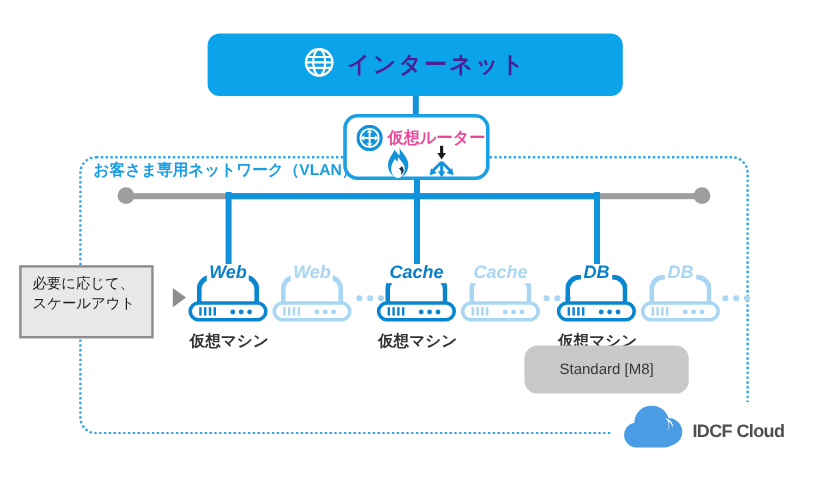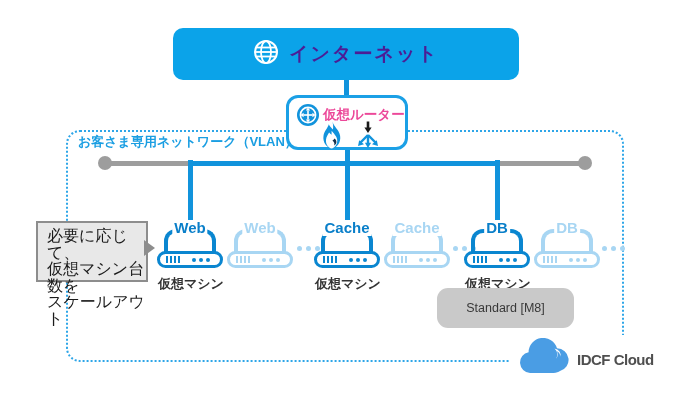--- a/index.html
+++ b/index.html
@@ -35,21 +35,21 @@
   
   .router-box {
     position:absolute; left:286px; top:95px; width:122px; height:55px;
     background:#fff; border:3px solid #1ba0e6; border-radius:12px; z-index:3;
   }
   .router-icon { position:absolute; left:8px; top:6px; }
   .router-label { position:absolute; left:34px; top:8px; font-size:13.5px; font-weight:bold; color:#ec4899; white-space:nowrap; }
   .flame-icon { position:absolute; left:30px; top:23px; }
   .lb-icon { position:absolute; left:66px; top:23px; }
   
-  .srv { position:absolute; width:66px; height:48px; z-index:3; }
+  .srv { position:absolute; width:66px; height:48px; z-index:3;font-style:italic; }
   .srv-label {
     position:absolute; top:-2px; left:50%; transform:translateX(-50%);
     font-size:15px; font-weight:bold; line-height:16px; background:#fff; padding:0 2px; z-index:3; white-space:nowrap;
   }
   .srv-hood {
     position:absolute; top:7px; left:7px; width:52px; height:24px;
     border:4px solid; border-bottom:none; border-radius:12px 12px 0 0; z-index:2;
   }
   .srv-panel {
     position:absolute; top:29px; left:0; width:66px; height:17px; background:#fff;
@@ -63,23 +63,23 @@
   .srv.dark .srv-hood, .srv.dark .srv-panel { border-color:#0a86d0; }
   .srv.dark .bar, .srv.dark .pdot { background:#0a86d0; }
   .srv.light .srv-label { color:#a8d6f3; }
   .srv.light .srv-hood, .srv.light .srv-panel { border-color:#a8d6f3; }
   .srv.light .bar, .srv.light .pdot { background:#a8d6f3; }
   .vm-caption { position:absolute; font-size:13px; font-weight:600; color:#333; z-index:3; white-space:nowrap; }
   .gap-dots { position:absolute; display:flex; gap:4px; top:246px; z-index:3; }
   .gap-dot { width:5px; height:5px; border-radius:50%; background:#a8d6f3; }
   
   .callout {
-    position:absolute; left:36px; top:221px; width:112px; height:61px;
+    position:absolute; left:16px; top:221px; width:112px; height:61px;
     background:#e8e8e8; border:2px solid #8d8d8d; z-index:5;
-    padding:5px 0 0 9px; font-size:16px; line-height:16.5px; color:#1a1a1a; font-weight:500;
+    padding:5px 0 0 9px; font-size:12px; line-height:16.5px; color:#1a1a1a; font-weight:500;
   }
   .callout-arrow {
     position:absolute; left:144px; top:240px; width:0; height:0; z-index:5;
     border-top:8px solid transparent; border-bottom:8px solid transparent; border-left:11px solid #8d8d8d;
   }
   
   .spec-badge {
     position:absolute; left:437px; top:288px; width:137px; height:40px;
     background:#c9c9c9; border-radius:11px; z-index:4;
     display:flex; flex-direction:column; align-items:center; justify-content:center;
@@ -276,21 +276,20 @@
   </div>
   <div class="gap-dots" style="left:602px;">
     <span class="gap-dot"></span>
       <span class="gap-dot"></span>
       <span class="gap-dot"></span>
   </div>
   <div class="vm-caption" style="left:465px; top:275px;">仮想マシン</div>
 
   <div class="callout">
     <div>必要に応じて、</div>
-    <div>仮想マシン台数を</div>
     <div>スケールアウト</div>
   </div>
   <div class="callout-arrow"></div>
 
   <div class="spec-badge">
     <div>Standard [M8]</div>
   </div>
 
   <div class="logo">
     <span>

